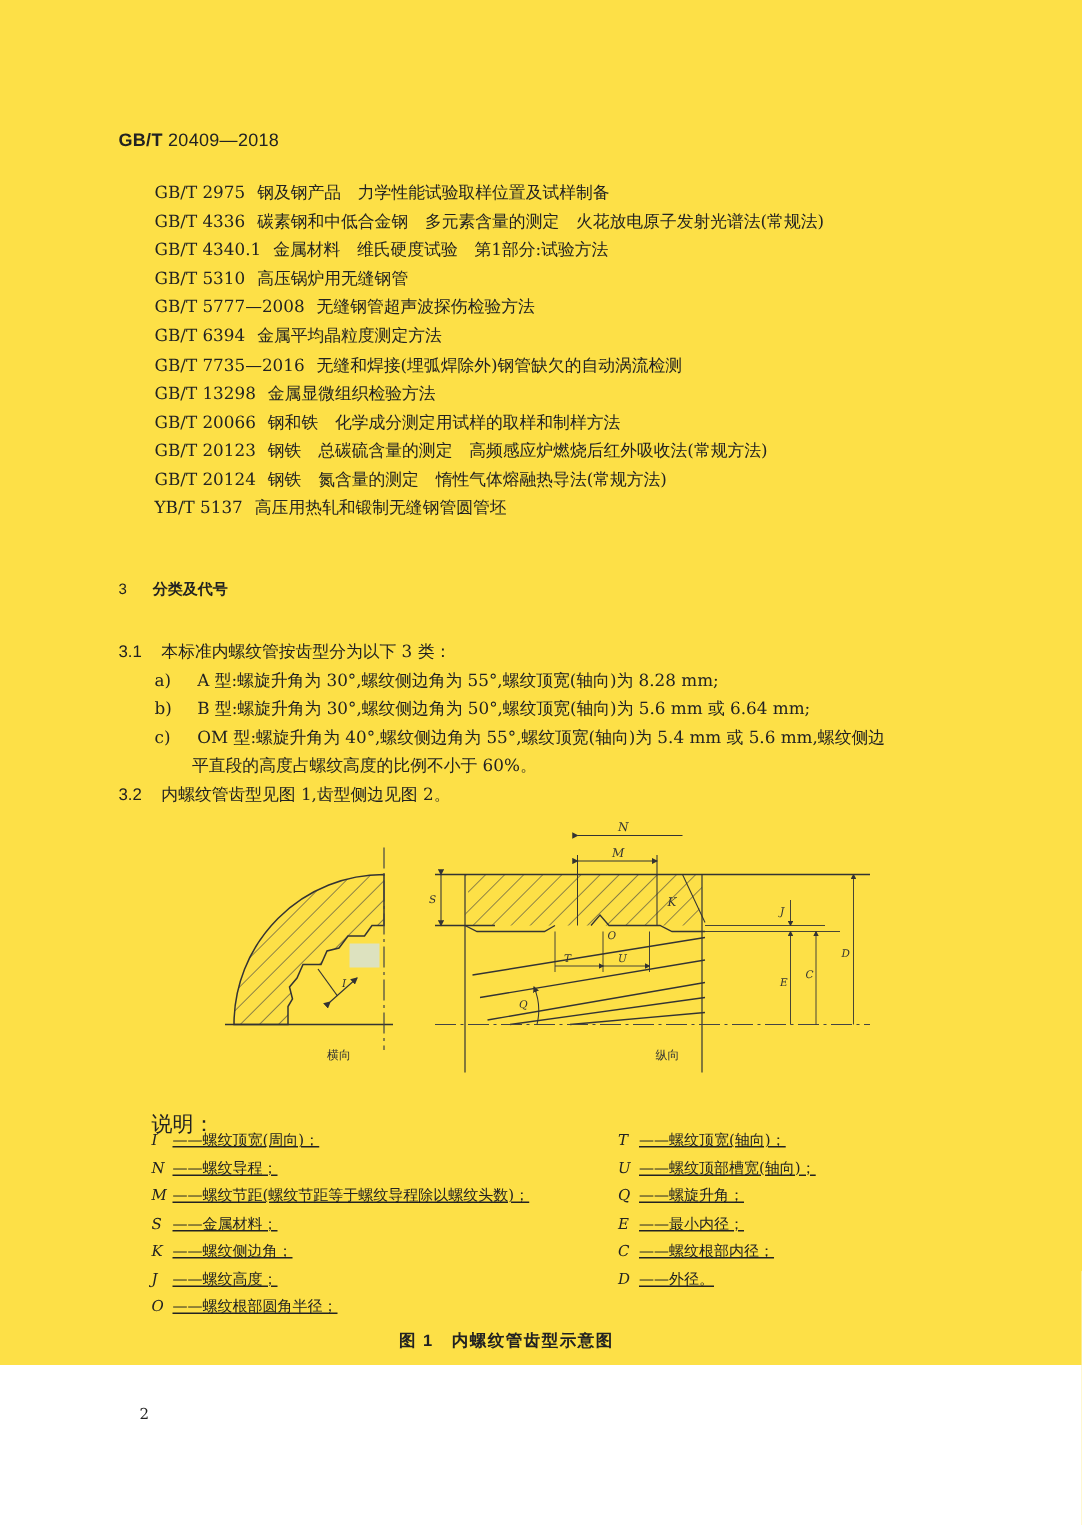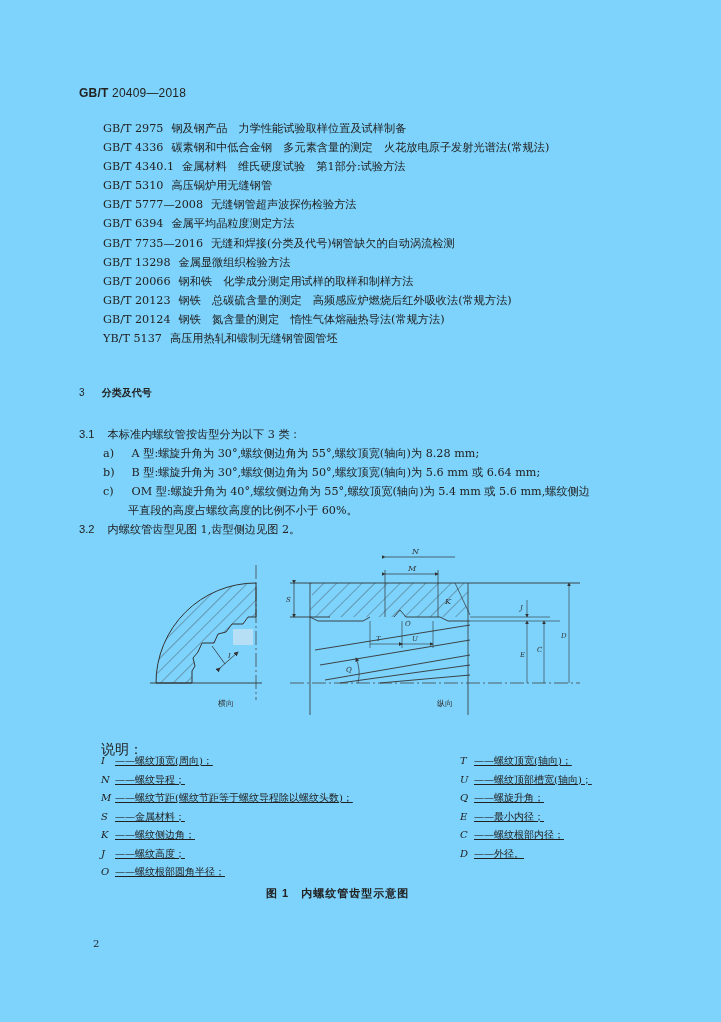--- a/index.html
+++ b/index.html
@@ -1,18 +1,18 @@
 <!DOCTYPE html>
 <html><head>
 <meta charset="utf-8">
 <style>
   html, body { margin: 0; padding: 0; background: #ffffff; }
   body { width: 721px; height: 1022px; position: relative; overflow: hidden;
          font-family: "DejaVu Serif", "Liberation Serif", serif; color: #222; }
-  .page { position: absolute; left: 0; top: 0; width: 721px; height: 1022px; background: #7dd3fc; }
+  .page { position: absolute; left: 0; top: 0; width: 721px; height: 910px; background: #fde047; }
   .header { position: absolute; left: 79px; top: 86px; font-size: 12px; font-weight: bold;
             font-family: "Liberation Sans", sans-serif; letter-spacing: 0.2px; }
   .header .num { font-weight: normal; }
   .refs { position: absolute; left: 103px; top: 119px; font-size: 11.2px; line-height: 19.1px; }
   .refs .row { white-space: nowrap; }
   .refs .code { display: inline-block; margin-right: 8px; }
   .sec3 { position: absolute; left: 79px; top: 386px; font-size: 10px; font-weight: bold;
           font-family: "Liberation Sans", sans-serif; }
   .sec3 .n { display: inline-block; width: 20px; font-weight: normal; }
   .para { position: absolute; font-size: 11.2px; line-height: 19px; white-space: nowrap; }
@@ -37,21 +37,21 @@
     <span class="num">20409—2018</span>
   </div>
 
   <div class="refs" id="refs">
       <div class="row"><span class="code">GB/T 2975</span><span>钢及钢产品　力学性能试验取样位置及试样制备</span></div>
       <div class="row"><span class="code">GB/T 4336</span><span>碳素钢和中低合金钢　多元素含量的测定　火花放电原子发射光谱法(常规法)</span></div>
       <div class="row"><span class="code">GB/T 4340.1</span><span>金属材料　维氏硬度试验　第1部分:试验方法</span></div>
       <div class="row"><span class="code">GB/T 5310</span><span>高压锅炉用无缝钢管</span></div>
       <div class="row"><span class="code">GB/T 5777—2008</span><span>无缝钢管超声波探伤检验方法</span></div>
       <div class="row"><span class="code">GB/T 6394</span><span>金属平均晶粒度测定方法</span></div>
-      <div class="row"><span class="code">GB/T 7735—2016</span><span>无缝和焊接(分类及代号)钢管缺欠的自动涡流检测</span></div>
+      <div class="row"><span class="code">GB/T 7735—2016</span><span>无缝和焊接(埋弧焊除外)钢管缺欠的自动涡流检测</span></div>
       <div class="row"><span class="code">GB/T 13298</span><span>金属显微组织检验方法</span></div>
       <div class="row"><span class="code">GB/T 20066</span><span>钢和铁　化学成分测定用试样的取样和制样方法</span></div>
       <div class="row"><span class="code">GB/T 20123</span><span>钢铁　总碳硫含量的测定　高频感应炉燃烧后红外吸收法(常规方法)</span></div>
       <div class="row"><span class="code">GB/T 20124</span><span>钢铁　氮含量的测定　惰性气体熔融热导法(常规方法)</span></div>
       <div class="row"><span class="code">YB/T 5137</span><span>高压用热轧和锻制无缝钢管圆管坯</span></div>
     </div>
 
   <div class="sec3">
     <span class="n">3</span>
     <span>分类及代号</span>
@@ -153,21 +153,21 @@
   <div class="legend-title">说明：</div>
   <div class="legend" style="left:101px; top:752px;" id="legend-left">
       <div><i>I</i><span>——螺纹顶宽(周向)；</span></div>
       <div><i>N</i><span>——螺纹导程；</span></div>
       <div><i>M</i><span>——螺纹节距(螺纹节距等于螺纹导程除以螺纹头数)；</span></div>
       <div><i>S</i><span>——金属材料；</span></div>
       <div><i>K</i><span>——螺纹侧边角；</span></div>
       <div><i>J</i><span>——螺纹高度；</span></div>
       <div><i>O</i><span>——螺纹根部圆角半径；</span></div>
     </div>
-  <div class="legend" style="left:412px; top:752px;margin-left:48px;" id="legend-right">
+  <div class="legend" style="left:412px; top:752px;" id="legend-right">
       <div><i>T</i><span>——螺纹顶宽(轴向)；</span></div>
       <div><i>U</i><span>——螺纹顶部槽宽(轴向)；</span></div>
       <div><i>Q</i><span>——螺旋升角；</span></div>
       <div><i>E</i><span>——最小内径；</span></div>
       <div><i>C</i><span>——螺纹根部内径；</span></div>
       <div><i>D</i><span>——外径。</span></div>
     </div>
 
   <div class="caption">图 1　内螺纹管齿型示意图</div>
   <div class="pagenum">2</div>

